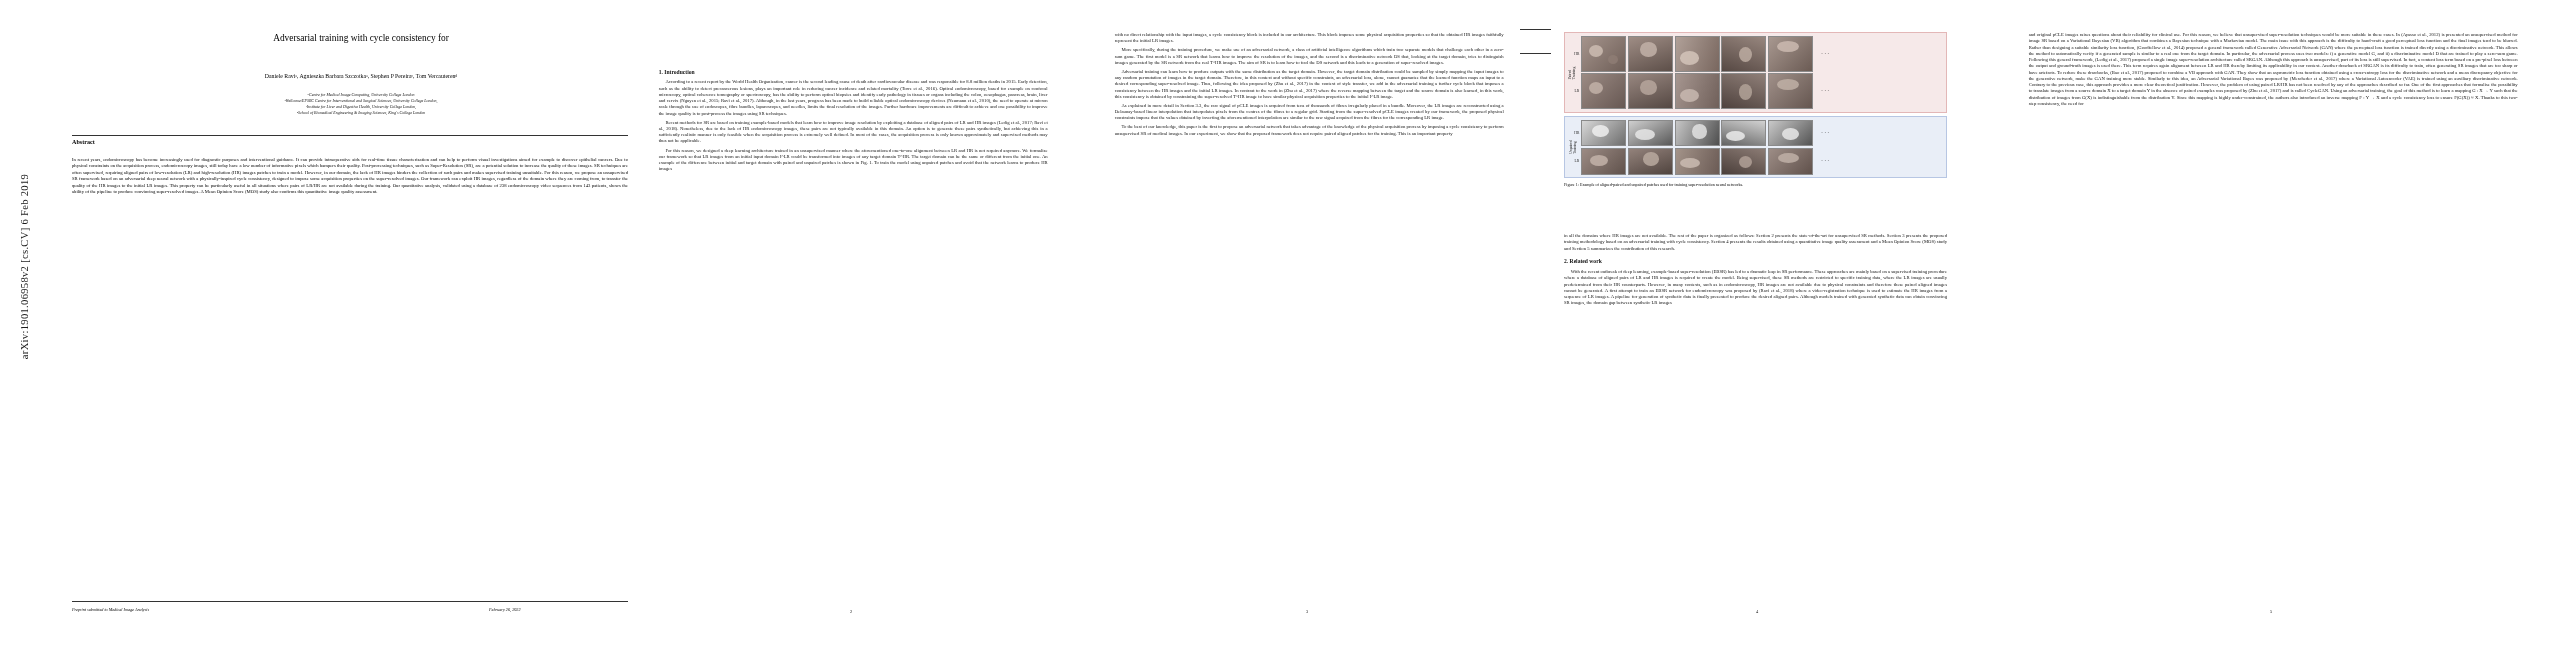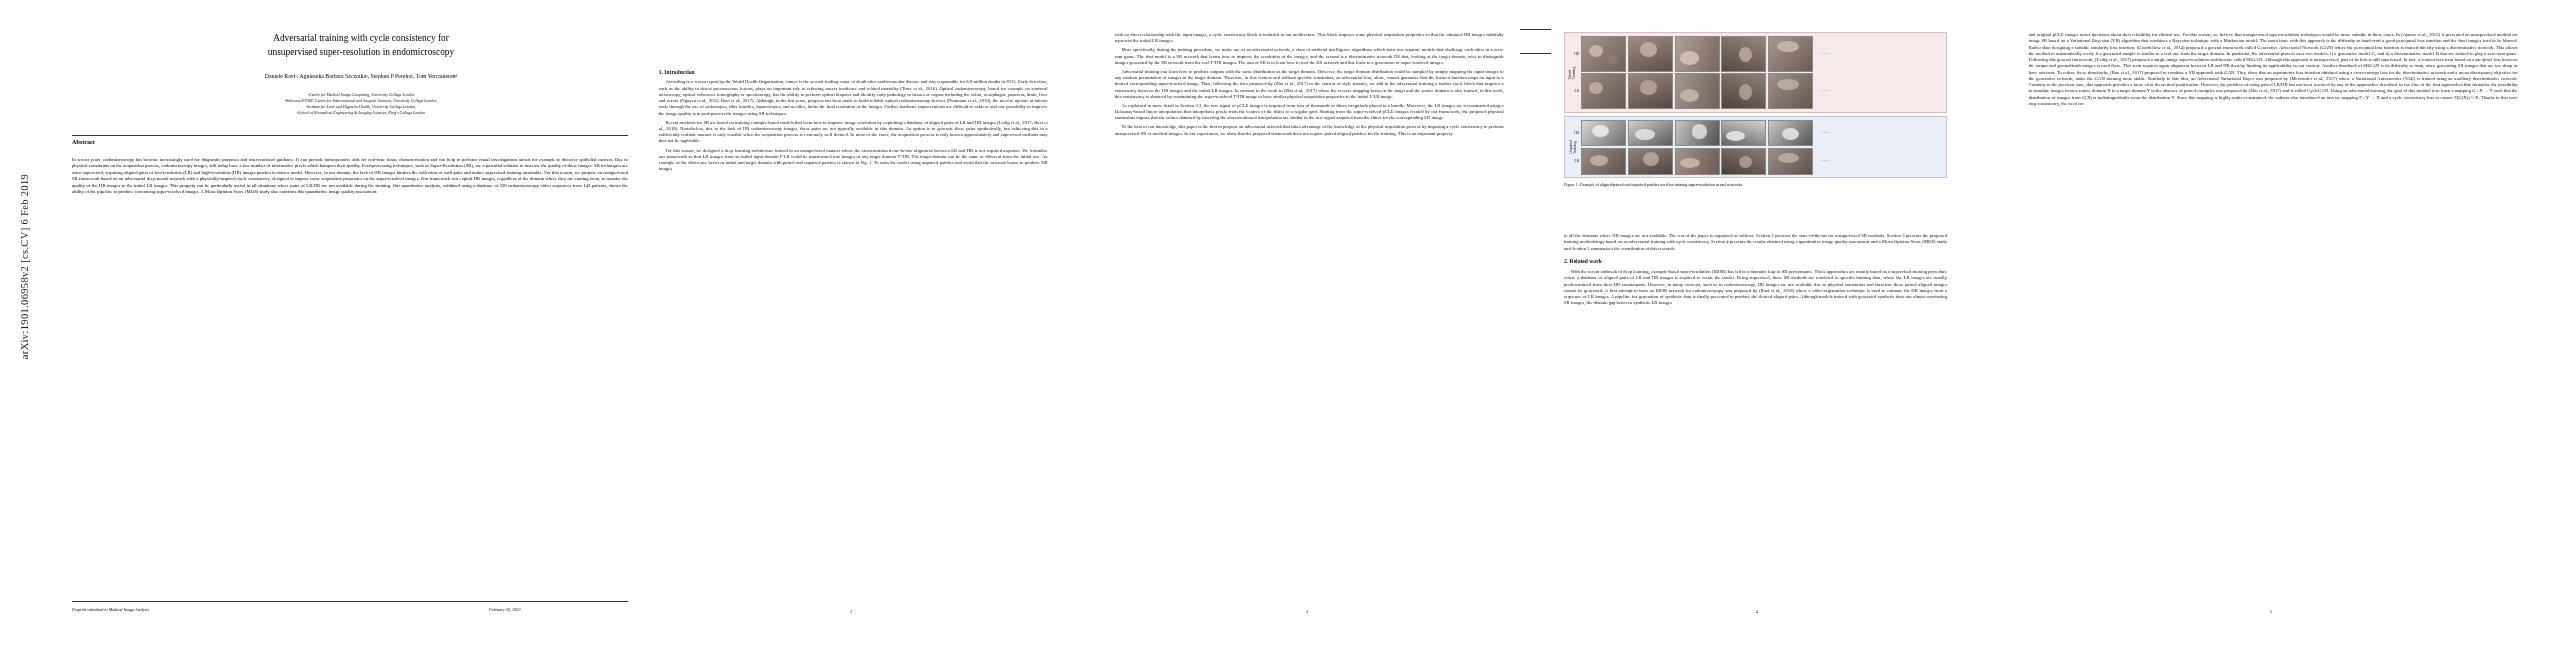--- a/index.html
+++ b/index.html
@@ -230,21 +230,20 @@
 </head>
 <body>
 
 <div class="page">
 
   <div class="arxiv-stamp">arXiv:1901.06958v2  [cs.CV]  6 Feb 2019</div>
 
   <div class="sheet sheet-1">
     <div class="p1-title">
       <div>Adversarial training with cycle consistency for</div>
-      <div>unsupervised super-resolution in endomicroscopy</div>
     </div>
 
     <div class="p1-authors">Daniele Ravìᵃ, Agnieszka Barbara Szczotkaᵃ, Stephen P Pereiraᶜ, Tom Vercauterenᵈ</div>
 
     <div class="p1-affil">
       <div>ᵃCentre for Medical Image Computing, University College London</div>
       <div>ᵇWellcome/EPSRC Centre for Interventional and Surgical Sciences, University College London,</div>
       <div>ᶜInstitute for Liver and Digestive Health, University College London,</div>
       <div>ᵈSchool of Biomedical Engineering &amp; Imaging Sciences, King's College London</div>
     </div>

